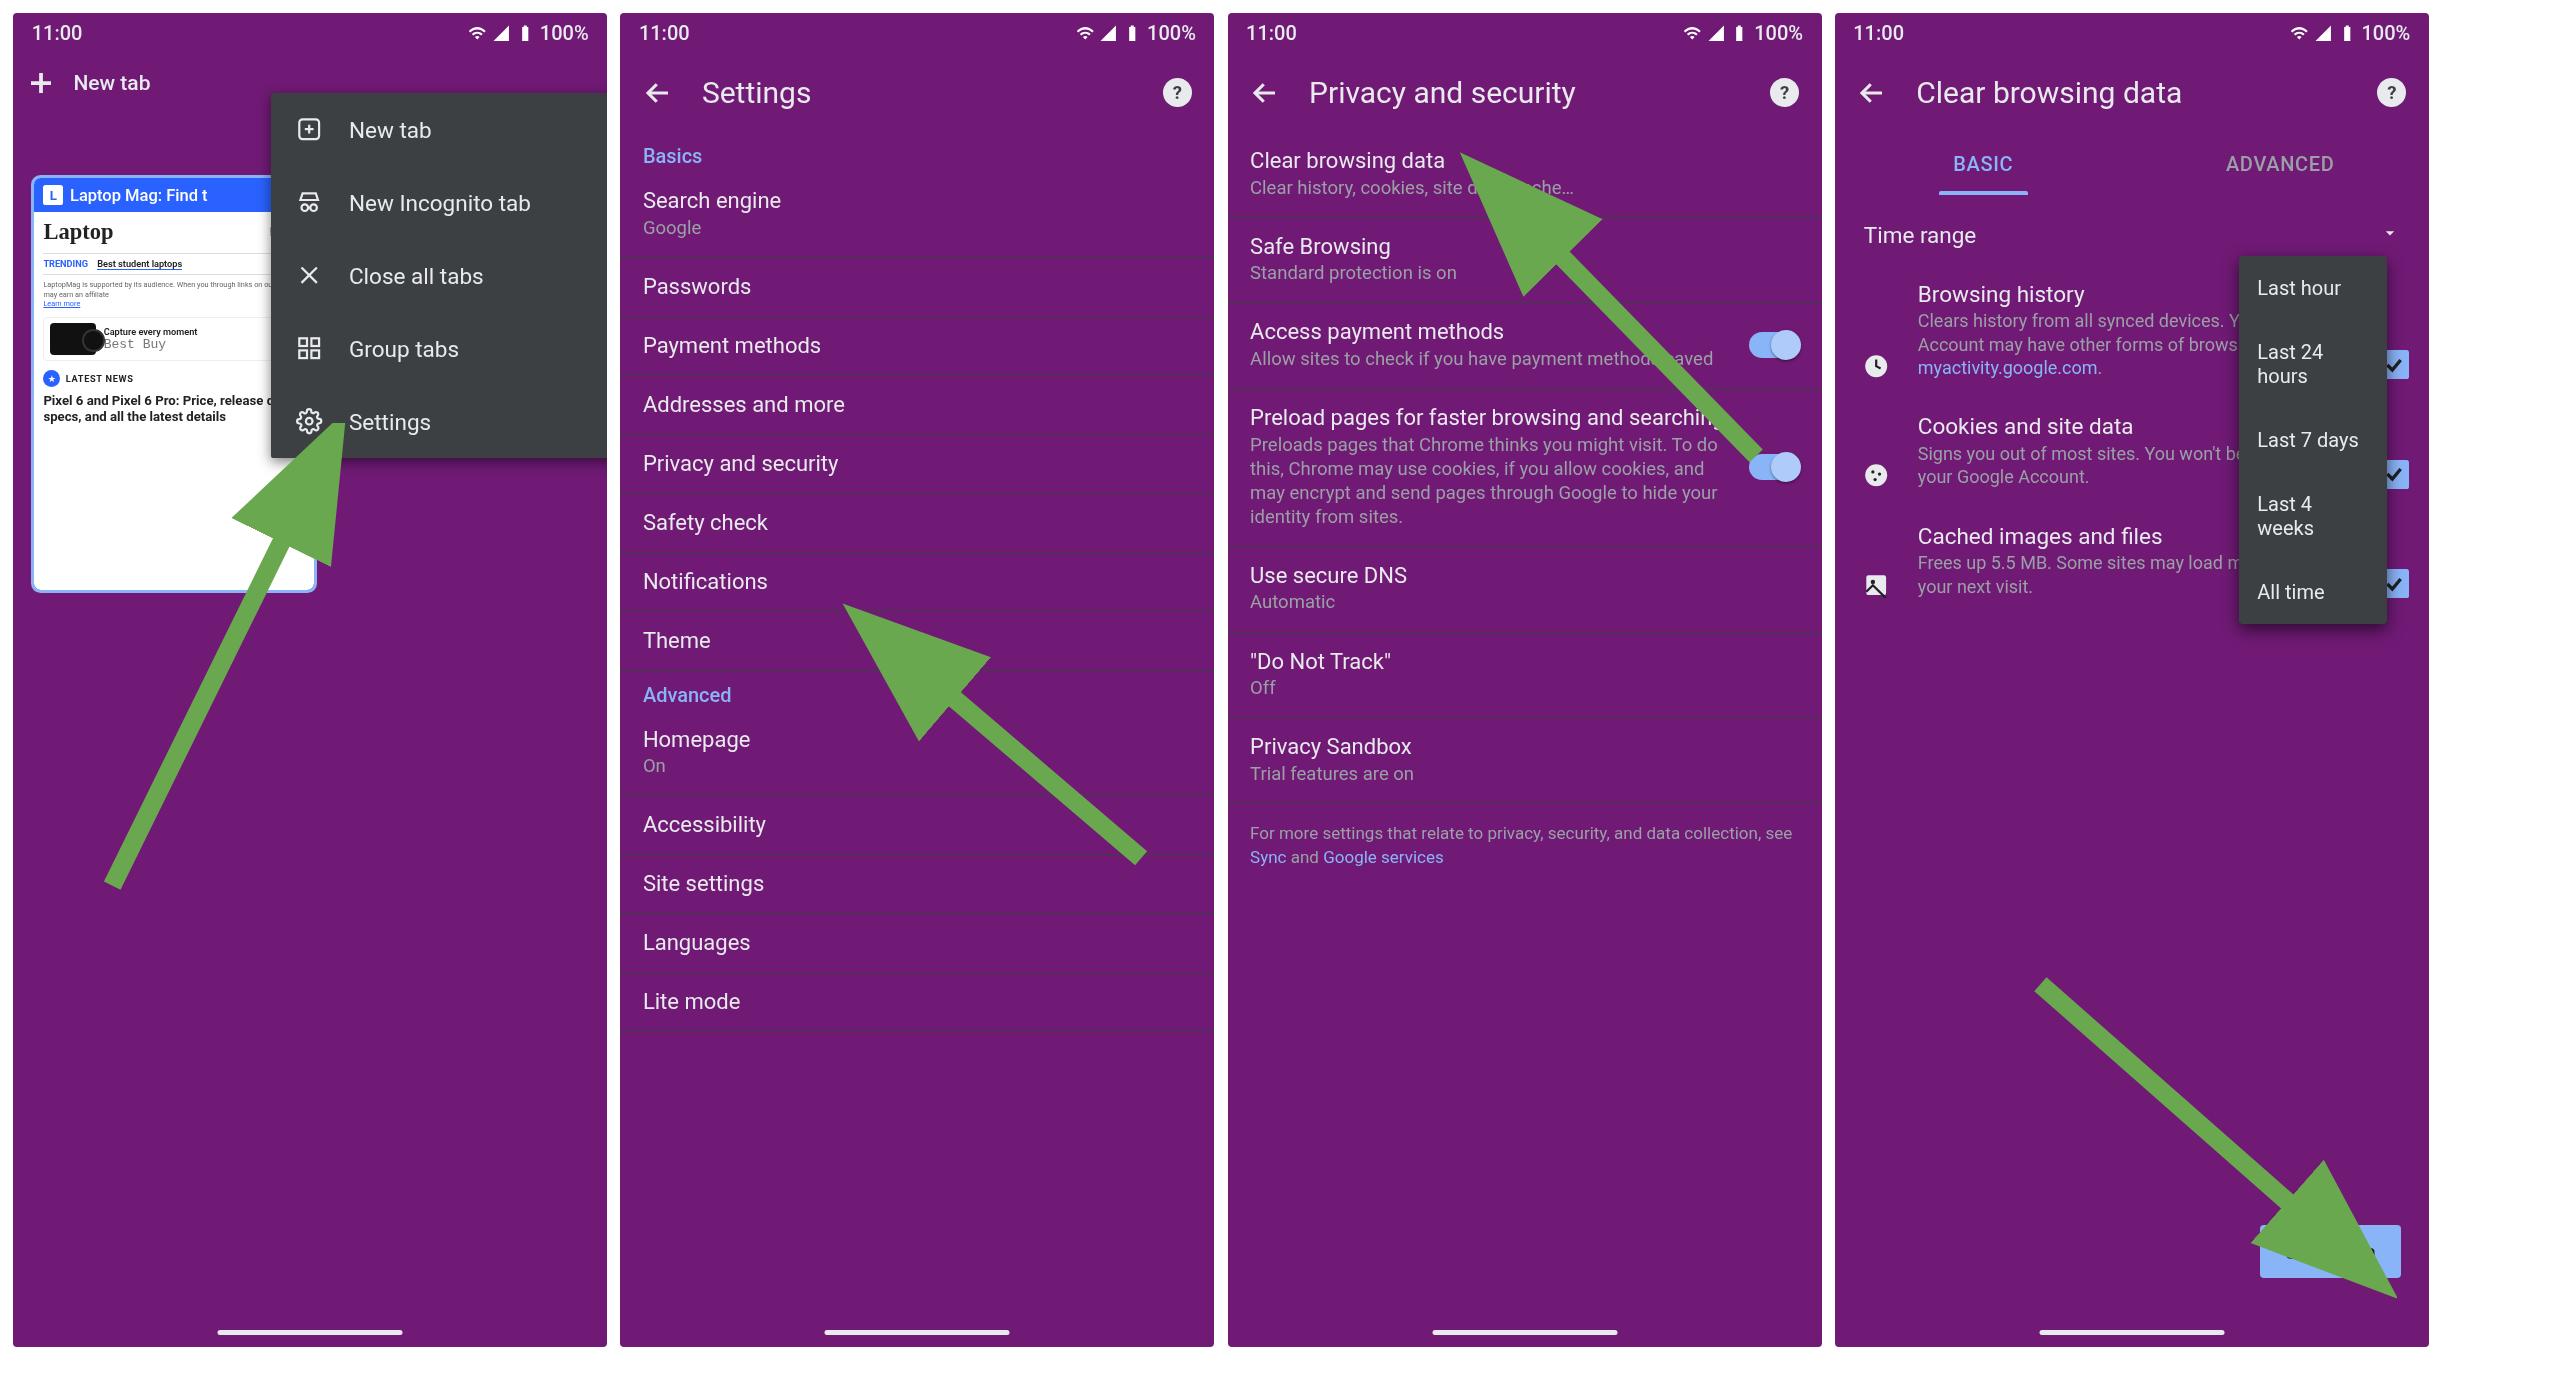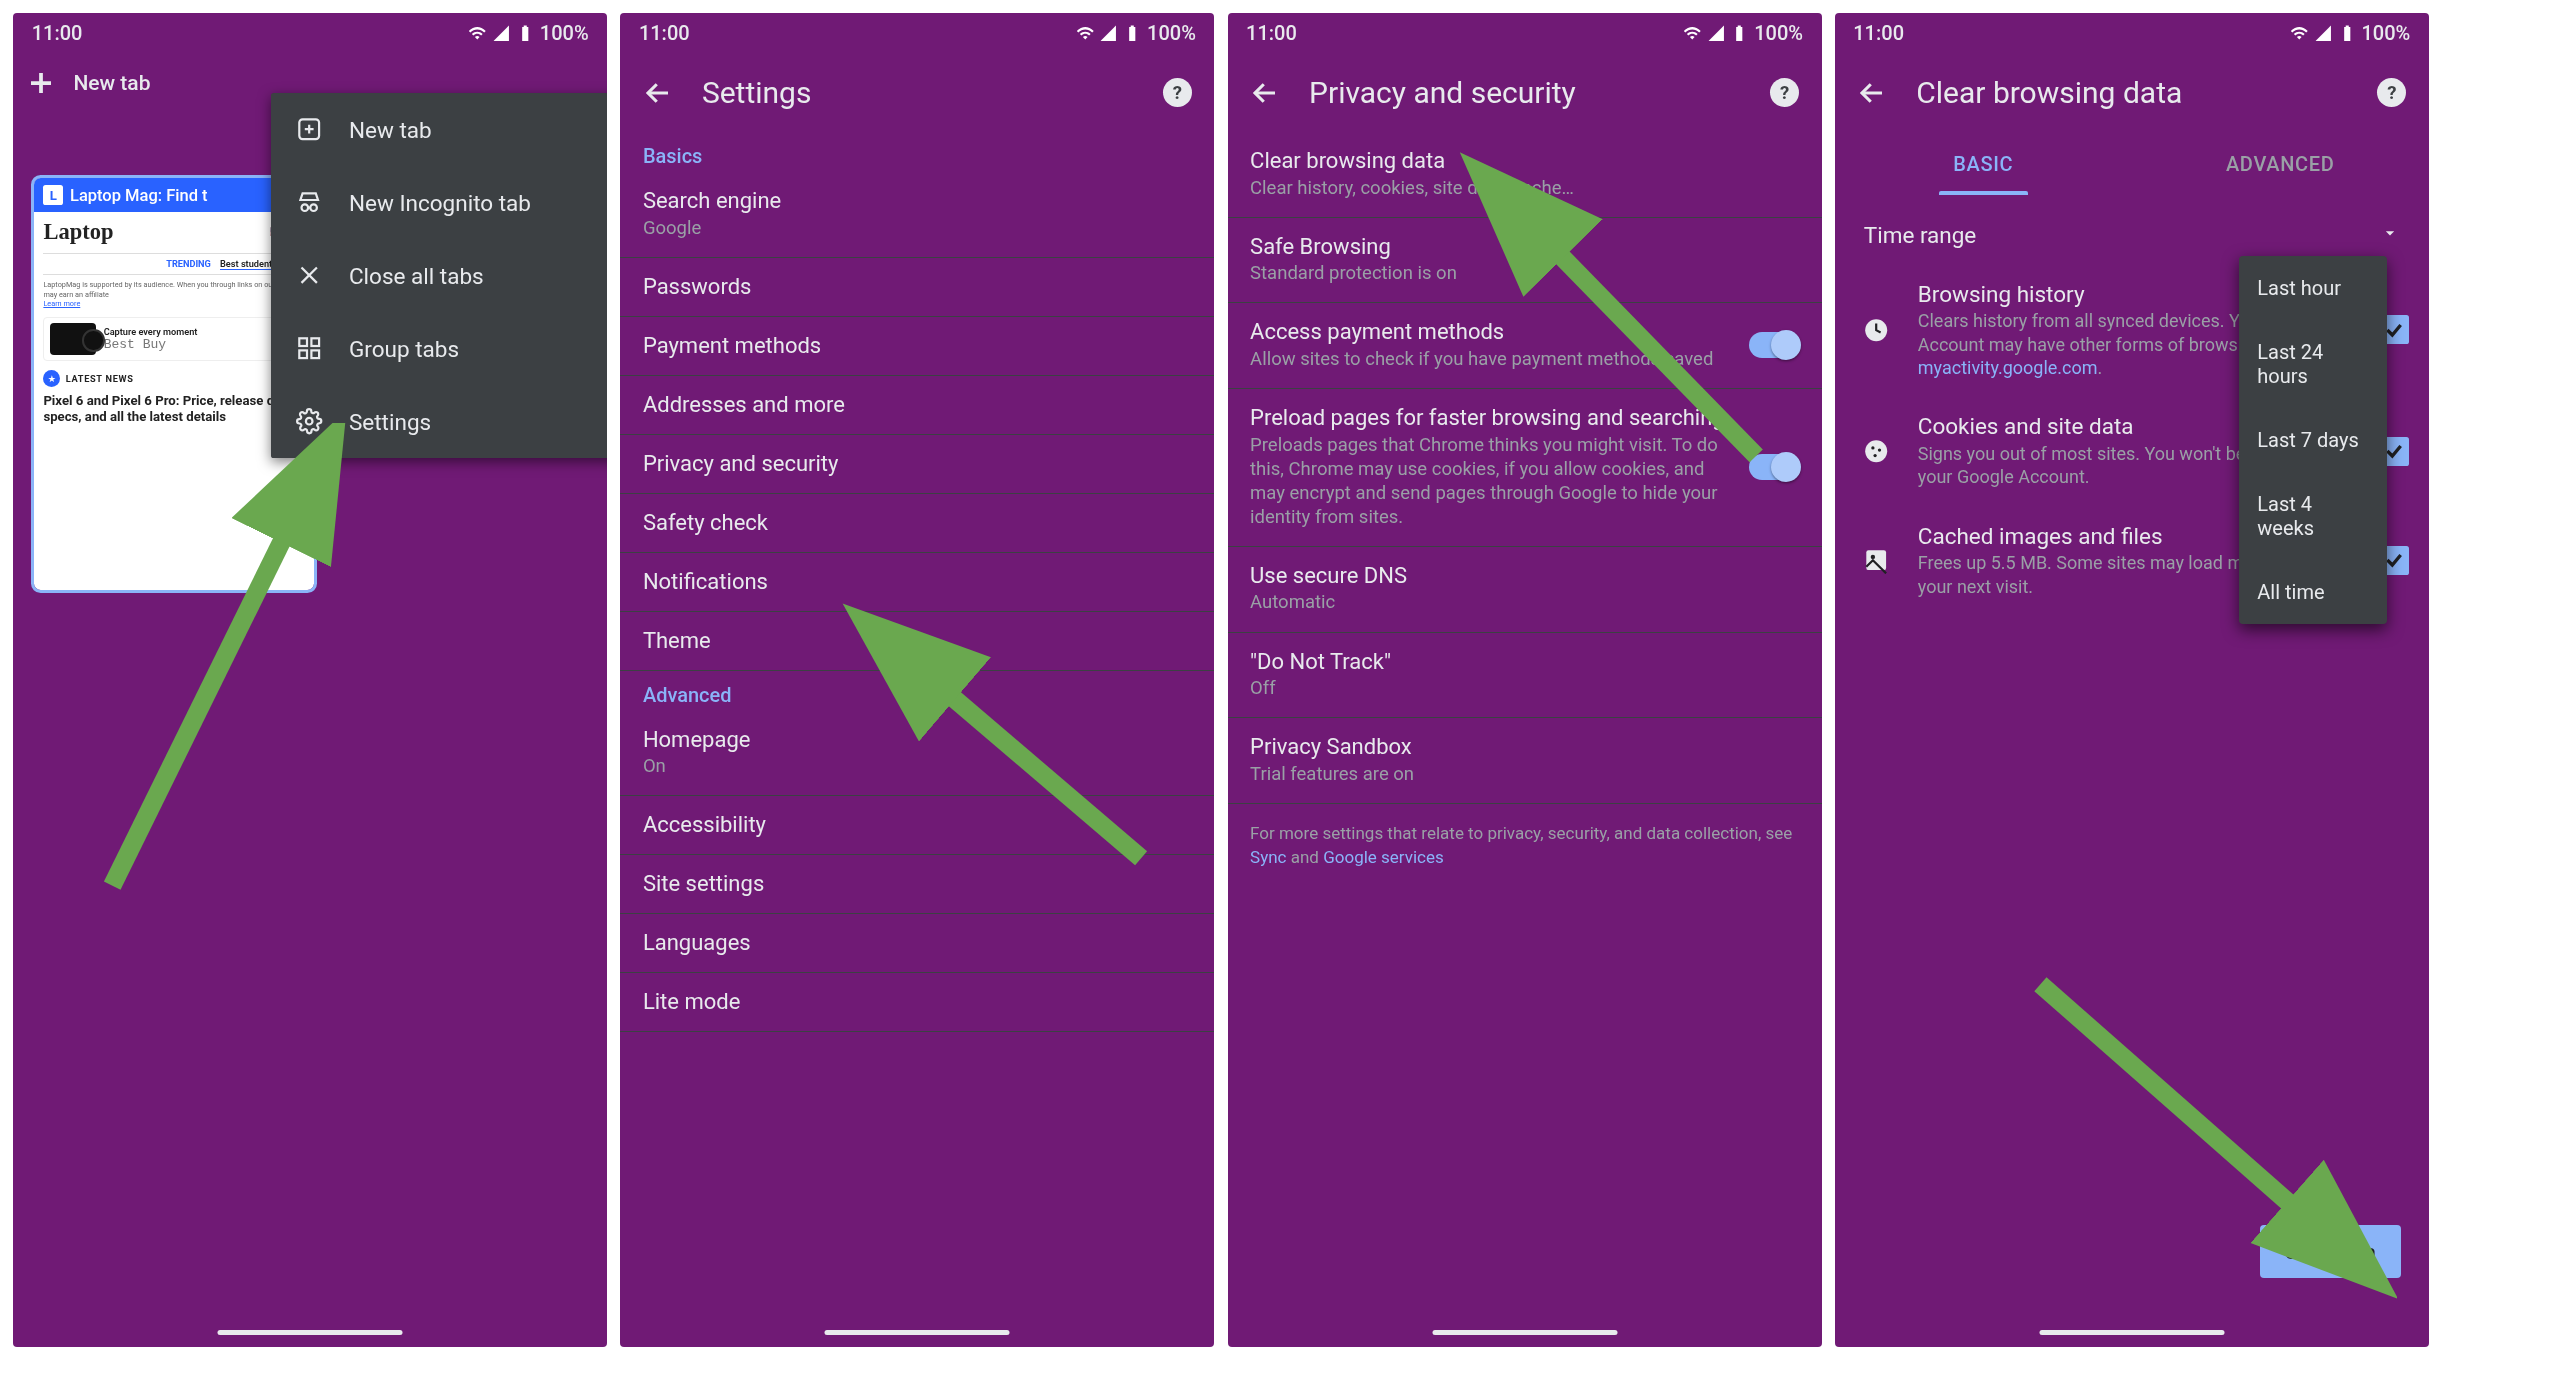--- a/index.html
+++ b/index.html
@@ -84,21 +84,21 @@
     align-items: center;
     padding: 0 9.2px;
     font-size: 16.5px;
     font-weight: 500;
     gap: 6.6px;
   }
   .thumb-logo { width: 20px; height: 20px; background: #fff; color: #2962ff; font-weight: 700; display:flex;align-items:center;justify-content:center;border-radius:2.6px;font-size:13.2px; }
   .thumb-content { padding: 6.6px 9.2px; font-size: 12px; }
   .thumb-brand { font-family: Georgia, serif; font-size: 22.5px; font-weight: 700; display:flex;align-items:center;justify-content:space-between; }
   .thumb-flag { font-size: 10.6px; }
-  .thumb-trending { margin-top: 8px; display:flex; gap:9.2px; font-size:9.2px; border-top:0.7px solid #ddd; border-bottom:0.7px solid #ddd; padding:4px 0;justify-content:flex-end; }
+  .thumb-trending { margin-top: 8px; display:flex; gap:9.2px; font-size:9.2px; border-top:0.7px solid #ddd; border-bottom:0.7px solid #ddd; padding:4px 0; }
   .trend-label { color:#2962ff; font-weight:700; }
   .trend-item { font-weight:600; border-bottom: 1.3px solid #2962ff; }
   .thumb-disclaimer { font-size: 7.3px; color:#666; margin-top:5.3px; line-height:1.3; }
   .thumb-disclaimer a { color:#2962ff; text-decoration:underline; }
   .thumb-ad { margin-top:8px; display:flex; gap:8px; align-items:center; border:0.7px solid #eee; padding:5.3px; border-radius:4px; }
   .ad-cam { width:46px; height:32px; background:#111; border-radius:4px; position:relative; }
   .ad-cam::after { content:""; position:absolute; right:-9.2px; top:6.6px; width:18.5px; height:18.5px; background:#111; border-radius:50%; border:2.6px solid #333; }
   .ad-text { font-size:9.2px; font-weight:600; }
   .ad-sub { font-size:13px; color:#777;font-family:Liberation Mono, monospace; }
   .thumb-latest { margin-top:9.2px; display:flex;align-items:center;gap:5.3px; }
@@ -129,21 +129,21 @@
   .toggle { width: 50px; height: 26.4px; background:#8ab4f8; border-radius:13.2px; position:relative; flex-shrink:0; }
   .toggle::after { content:""; position:absolute; right:-2px; top:-2px; width:30px; height:30px; background:#aecbfa; border-radius:50%; box-shadow:0 1.3px 2.6px rgba(0,0,0,.4); }
   .footnote { padding: 18.5px 22.5px; font-size: 17px; color: #9aa0a6; line-height:1.4; }
   .footnote a { color:#8ab4f8; text-decoration:none; }
 
   
   .tabs4 { display:flex; height: 63px; text-align: center; }
   .tab4 { flex:1; display:flex; align-items:center; justify-content:center; font-size:20px; font-weight:500; color:#9aa0a6; position:relative; letter-spacing:0.7px; }
   .tab4.active { color:#8ab4f8; }
   .tab4.active::after { content:""; position:absolute; bottom:0; left:35%; right:35%; height:4px; background:#8ab4f8; border-radius:2px 2px 0 0; }
-  .cbd-row { display:flex; align-items:center; gap:21px; padding: 17px 20px; }
+  .cbd-row { display:flex; align-items:flex-end; gap:21px; padding: 17px 20px; }
   .cbd-icon { width:42px; display:flex; justify-content:center; flex-shrink:0; }
   .cbd-icon svg { width:26.4px; height:26.4px; fill:#e8eaed; }
   .cbd-txt { flex:1; }
   .cbd-txt .t { font-size:22.5px; }
   .cbd-txt .s { font-size:18px; color:#9aa0a6; margin-top:2.6px; line-height:1.3; }
   .cbd-txt .s a { color:#8ab4f8; }
   .checkbox { width:29px; height:29px; background:#8ab4f8; border-radius:2.6px; display:flex;align-items:center;justify-content:center; flex-shrink:0; }
   .checkbox svg { width:20px; height:20px; stroke:#202124; stroke-width:4; fill:none; }
   .time-range-row { display:flex; align-items:center; justify-content:space-between; padding: 26.4px 29px 16px; font-size:22.5px; }
   .dropdown-arrow svg { width:20px; height:20px; fill:#e8eaed; }

